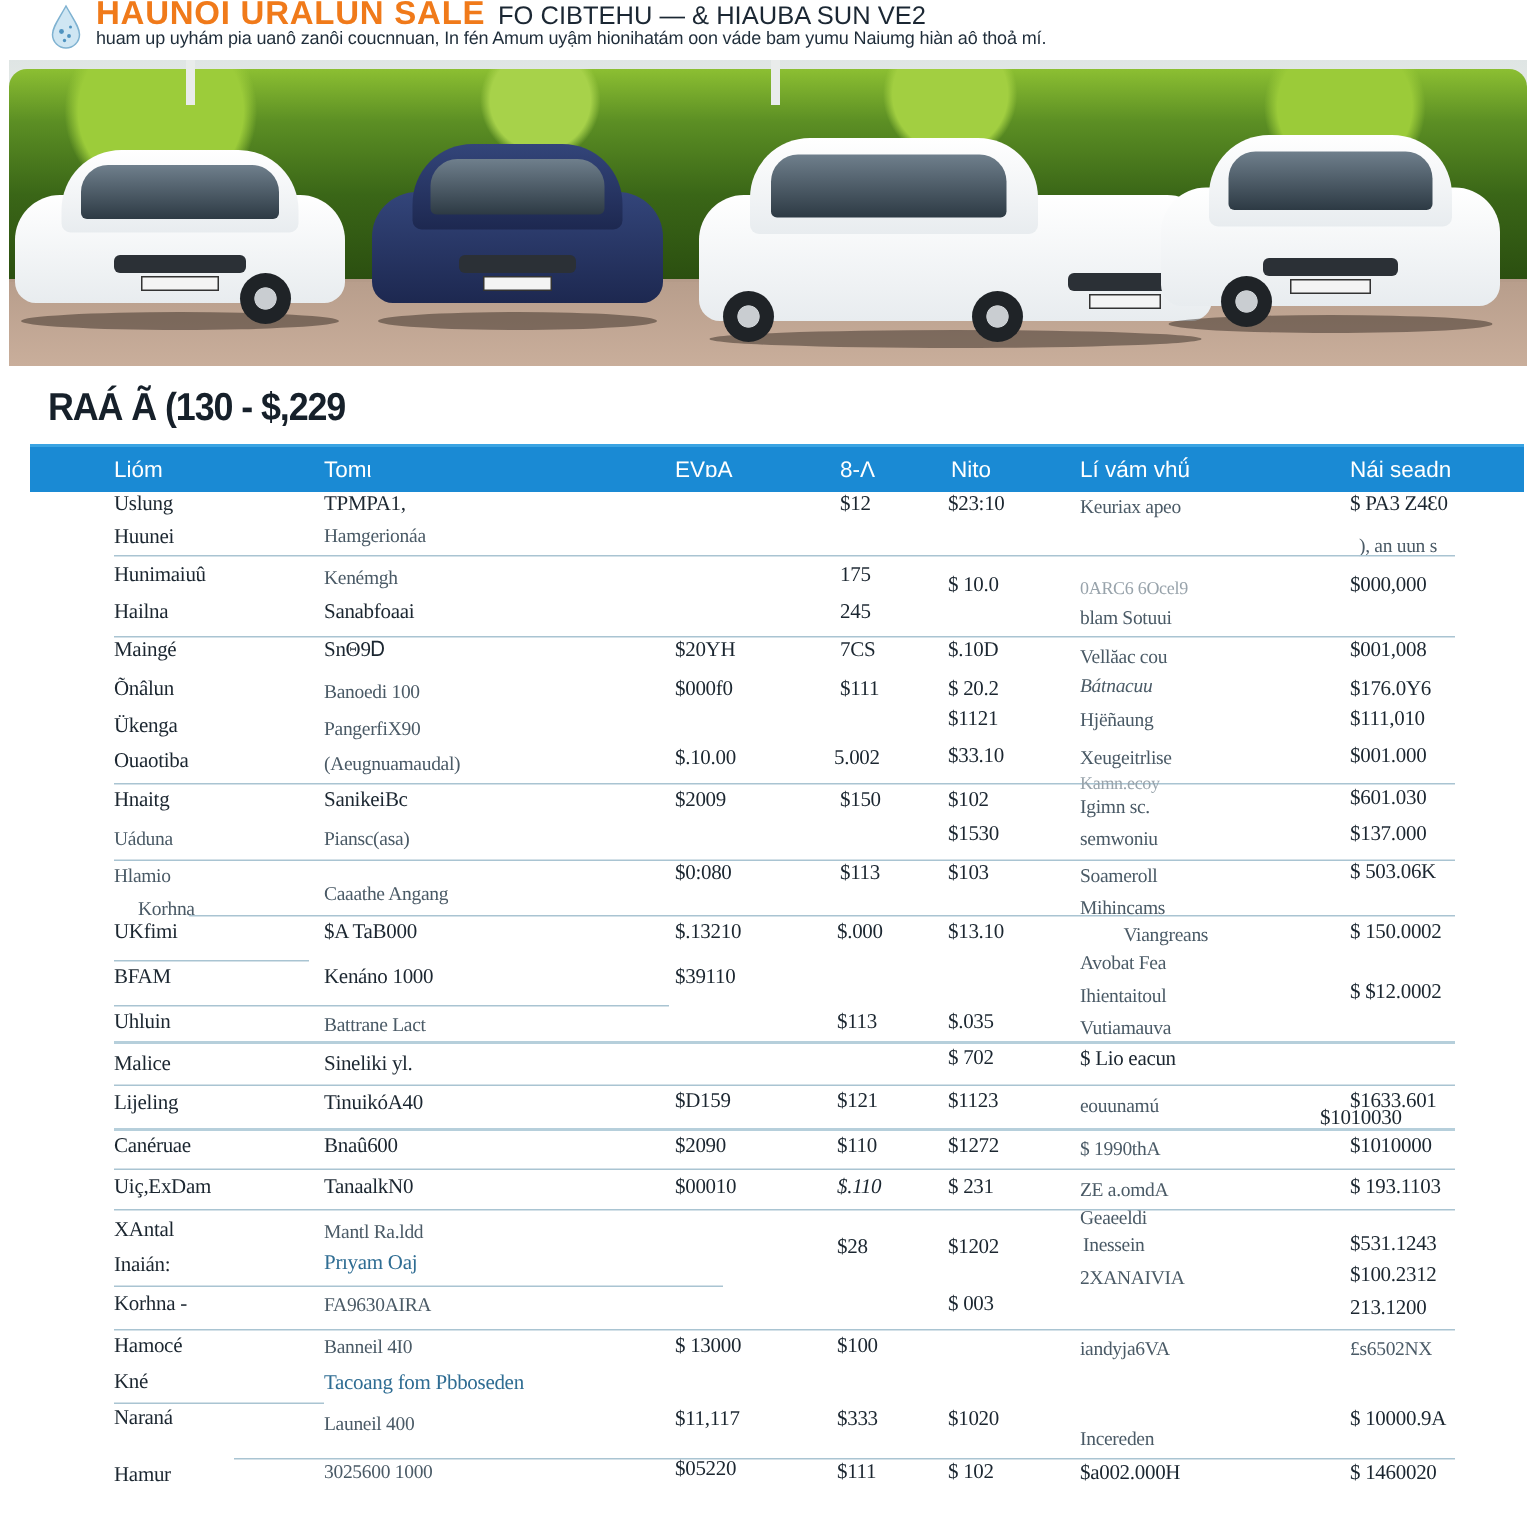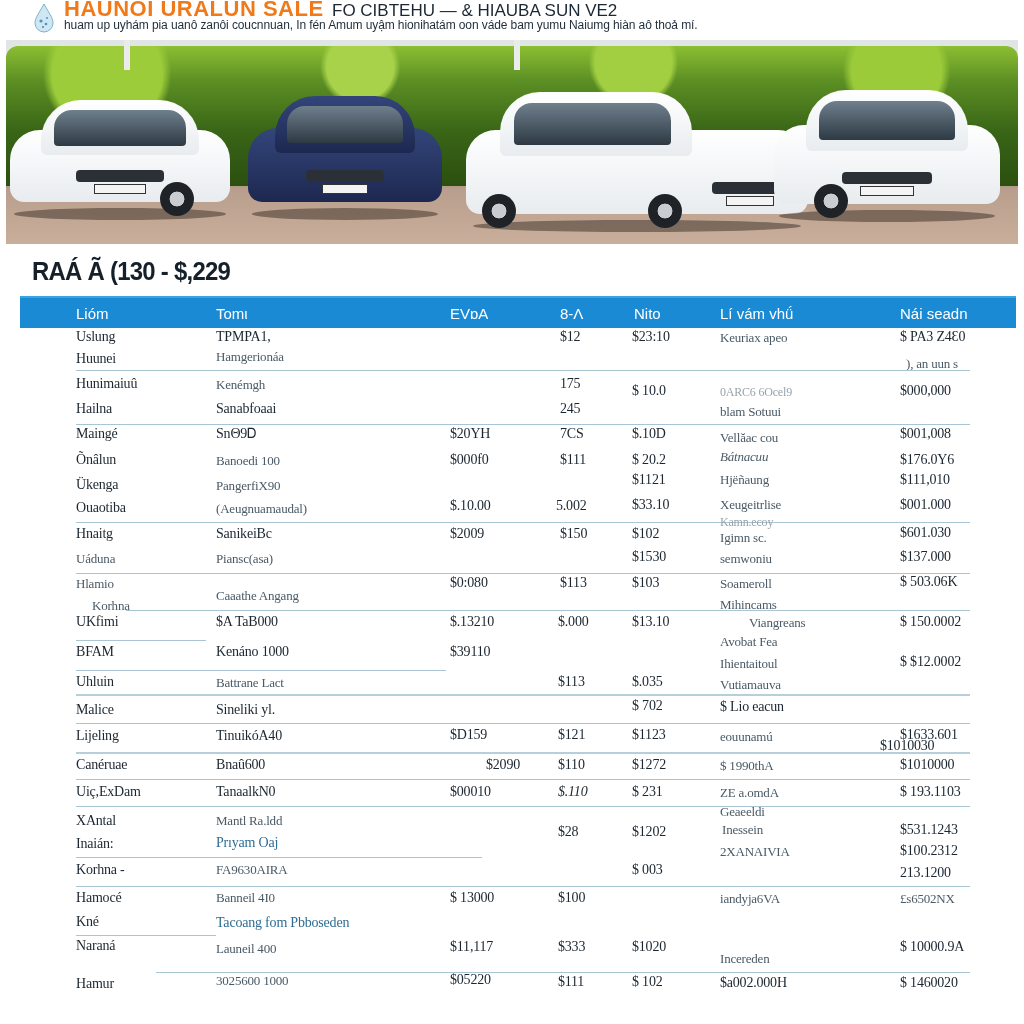--- a/index.html
+++ b/index.html
@@ -259,21 +259,21 @@
     <span class="cell" style="left:558px; top:727px;">$121</span>
     <span class="cell" style="left:632px; top:727px;">$1123</span>
     <span class="cell muted" style="left:720px; top:729px;">eouunamú</span>
     <span class="cell" style="left:900px; top:727px;">$1633.601</span>
   </div>
   <div class="rule strong" style="left:76px; top:752px; width:894px;"></div>
 
   <div>
     <span class="cell" style="left:76px; top:757px;">Canéruae</span>
     <span class="cell" style="left:216px; top:757px;">Bnaû600</span>
-    <span class="cell" style="left:450px; top:757px;margin-left:36px;">$2090</span>
+    <span class="cell" style="left:450px; top:757px;">$2090</span>
     <span class="cell" style="left:558px; top:757px;">$110</span>
     <span class="cell" style="left:632px; top:757px;">$1272</span>
     <span class="cell muted" style="left:720px; top:758px;">$ 1990thA</span>
     <span class="cell" style="left:900px; top:757px;">$1010000</span>
   </div>
   <div class="rule" style="left:76px; top:779px; width:894px;"></div>
 
   <div>
     <span class="cell" style="left:76px; top:784px;">Uiç,ExDam</span>
     <span class="cell" style="left:216px; top:784px;">TanaalkN0</span>

